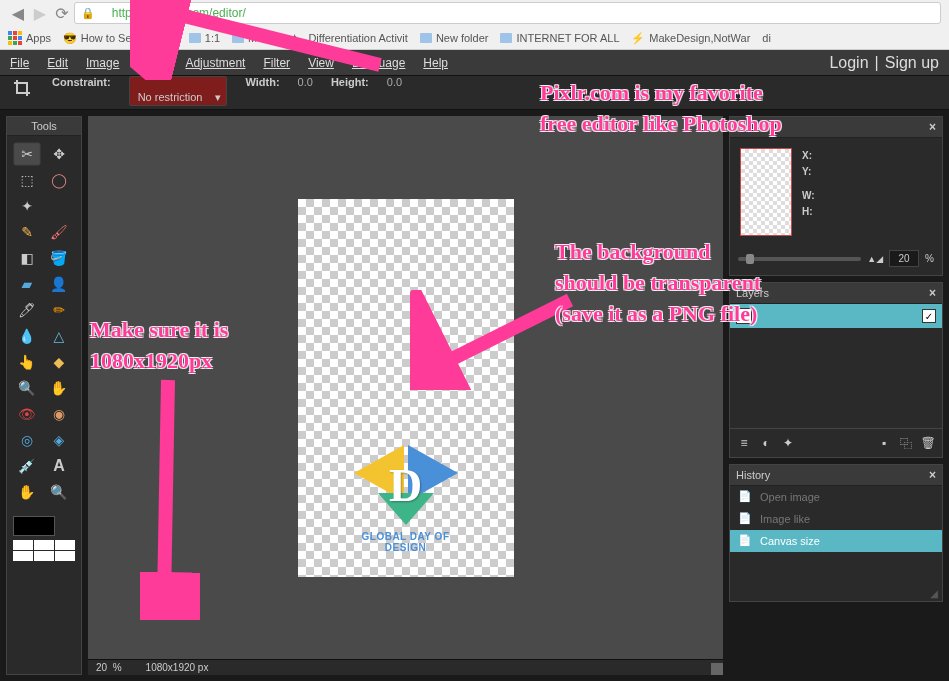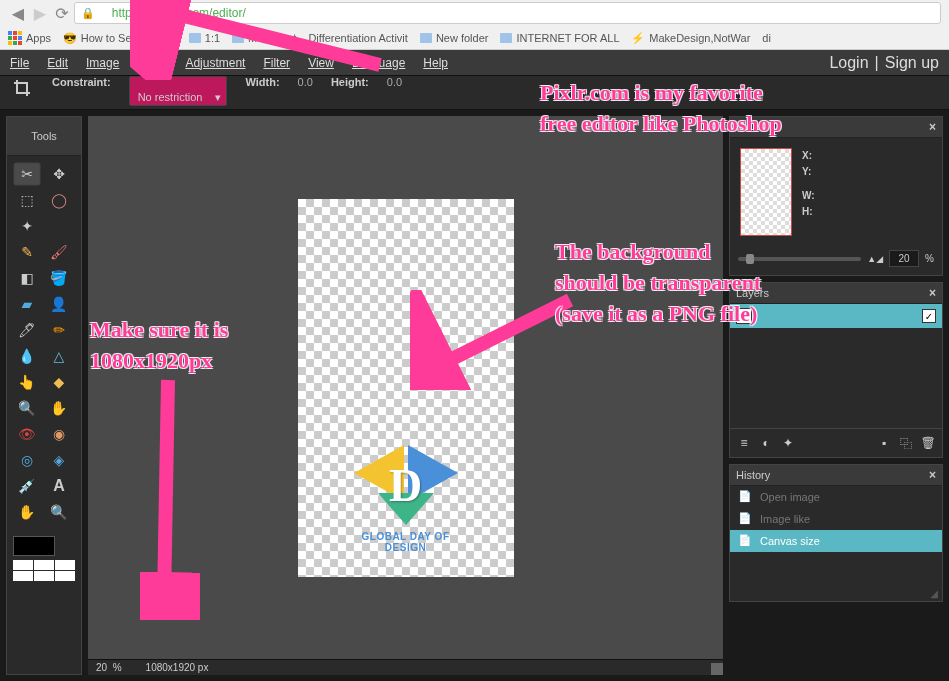--- a/index.html
+++ b/index.html
@@ -26,30 +26,30 @@
 .menubar { background: #3a3a3a; height: 26px; display: flex; align-items: center; padding: 0 10px; justify-content: space-between; border-bottom: 1px solid #111; }
 .menus { display: flex; gap: 18px; }
 .menu-item { color: #ddd; font-size: 12px; cursor: pointer; text-decoration: underline; }
 .auth { display: flex; gap: 6px; color: #ddd; font-size: 16px; }
 .auth span { cursor: pointer; }
 
 
 .optbar { background: #2a2a2a; height: 34px; display: flex; align-items: flex-start; padding: 0 10px; gap: 18px; border-bottom: 1px solid #111; }
 .opt-label { color: #ccc; font-size: 11px; font-weight: bold; }
 .opt-value { color: #aaa; font-size: 11px; }
-.dropdown { background: #be185d; border: 1px solid #444; padding: 14px 24px 2px 8px; color: #ccc; font-size: 11px; position: relative; border-radius: 2px; }
+.dropdown { background: #7f1d1d; border: 1px solid #444; padding: 14px 24px 2px 8px; color: #ccc; font-size: 11px; position: relative; border-radius: 2px; }
 .dropdown::after { content: '▾'; position: absolute; right: 6px; color: #ccc; }
 .crop-tool-icon { width: 24px; height: 24px; display: flex; align-items: center; justify-content: center; }
 
 
 .main { display: flex; height: 571px; position: relative; }
 
 
 .toolpanel { width: 76px; background: #2a2a2a; margin: 6px 0 6px 6px; border: 1px solid #444; }
-.tool-title { background: #3a3a3a; color: #ccc; font-size: 11px; text-align: center; padding: 13px; border-bottom: 1px solid #222; }
+.tool-title { background: #3a3a3a; color: #ccc; font-size: 11px; text-align: center; padding: 3px; border-bottom: 1px solid #222; }
 .tool-grid { display: grid; grid-template-columns: 1fr 1fr; gap: 2px; padding: 6px; }
 .tool { width: 28px; height: 24px; display: flex; align-items: center; justify-content: center; color: #ccc; font-size: 14px; cursor: pointer; border-radius: 2px; }
 .tool.active { background: #4a4a4a; box-shadow: inset 0 0 2px #000; }
 .swatches { padding: 6px; }
 .fg-sw { width: 42px; height: 20px; background: #000; border: 1px solid #555; }
 .sw-grid { display: grid; grid-template-columns: repeat(3,1fr); gap: 1px; margin-top: 4px; }
 .sw-grid div { height: 10px; background: #fff; }
 
 
 .canvas-area { flex: 1; background: #4a4a4a; margin: 6px; position: relative; display: flex; flex-direction: column; }

